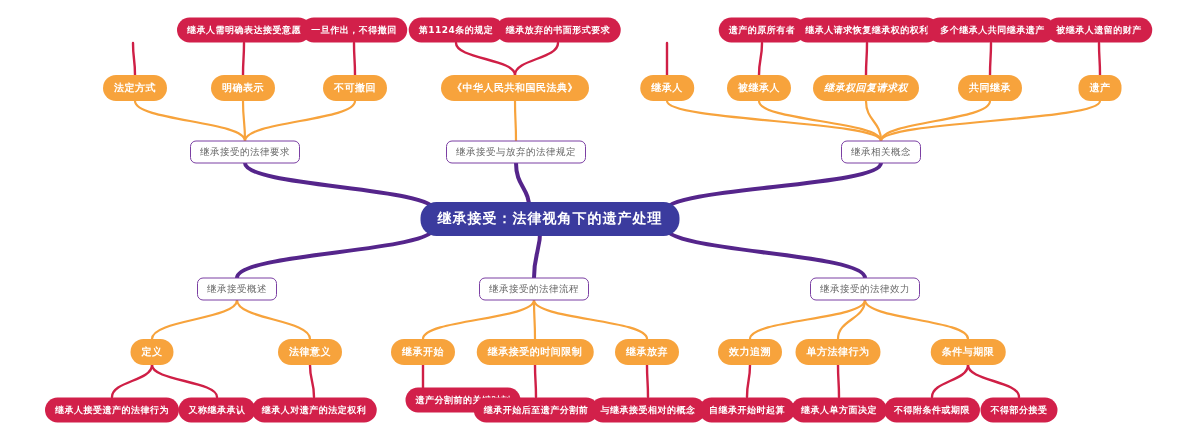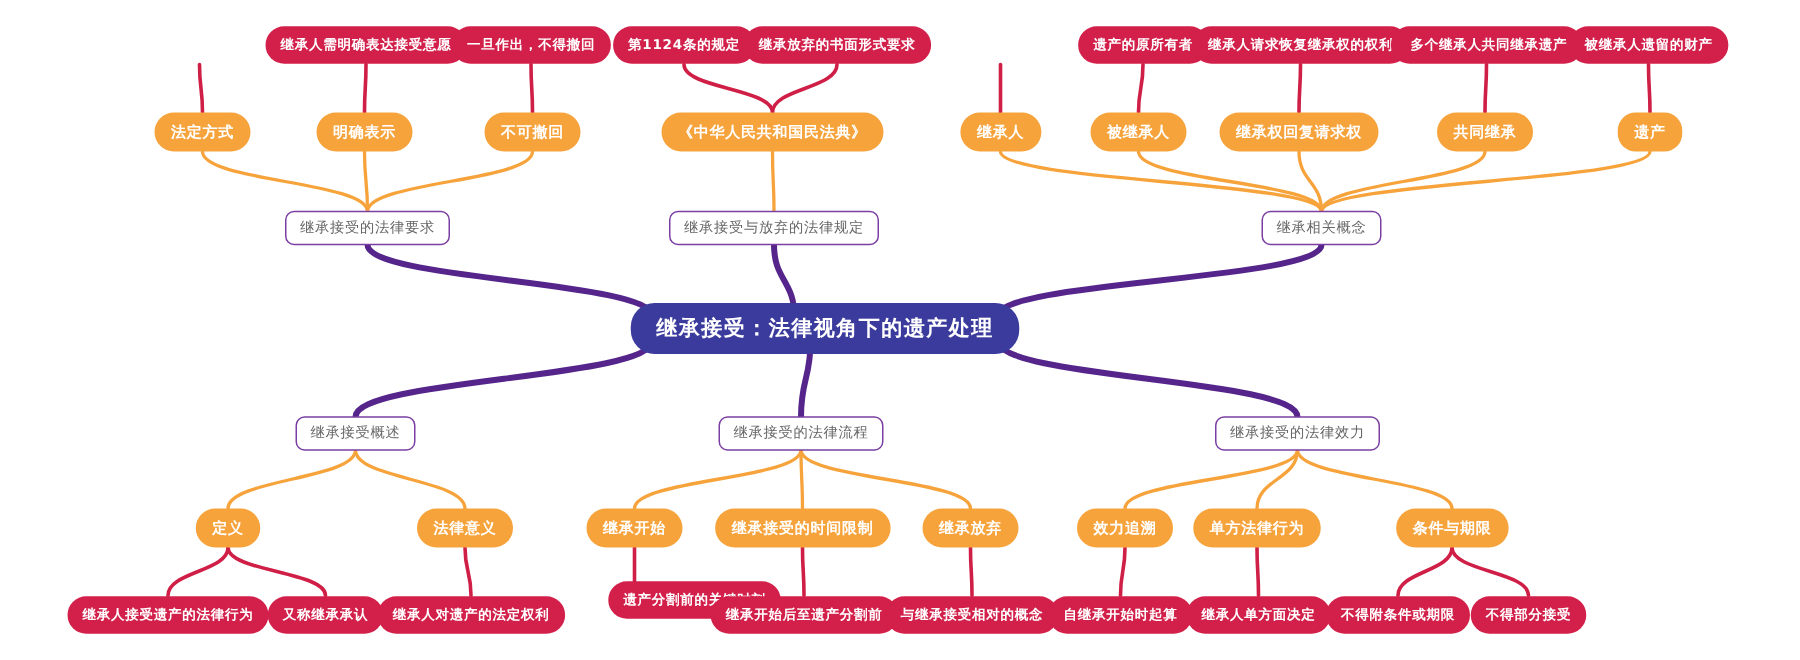--- a/index.html
+++ b/index.html
@@ -89,21 +89,21 @@
     <div class="node topic" style="left: 355px; top: 88px;">不可撤回</div>
     <div class="node category" style="left: 245px; top: 152px;">继承接受的法律要求</div>
     <div class="node leaf" style="left: 456px; top: 30px;">第1124条的规定</div>
     <div class="node leaf" style="left: 558px; top: 30px;">继承放弃的书面形式要求</div>
     <div class="node topic" style="left: 515px; top: 88px;">《中华人民共和国民法典》</div>
     <div class="node category" style="left: 516px; top: 152px;">继承接受与放弃的法律规定</div>
     <div class="node topic" style="left: 667px; top: 88px;">继承人</div>
     <div class="node leaf" style="left: 762px; top: 30px;">遗产的原所有者</div>
     <div class="node topic" style="left: 759px; top: 88px;">被继承人</div>
     <div class="node leaf" style="left: 867px; top: 30px;">继承人请求恢复继承权的权利</div>
-    <div class="node topic" style="left: 866px; top: 88px;">继承权回复请求权</div>
+    <div class="node topic" style="left: 866px; top: 88px; font-style: italic;">继承权回复请求权</div>
     <div class="node leaf" style="left: 991px; top: 30px; padding-left: 13px;">多个继承人共同继承遗产</div>
     <div class="node topic" style="left: 990px; top: 88px;">共同继承</div>
     <div class="node leaf" style="left: 1099px; top: 30px;">被继承人遗留的财产</div>
     <div class="node topic" style="left: 1100px; top: 88px; border-radius: 12px;">遗产</div>
     <div class="node category" style="left: 881px; top: 152px;">继承相关概念</div>
     <div class="node leaf" style="left: 112px; top: 410px;">继承人接受遗产的法律行为</div>
     <div class="node leaf" style="left: 217px; top: 410px;">又称继承承认</div>
     <div class="node topic" style="left: 152px; top: 352px;">定义</div>
     <div class="node leaf" style="left: 314px; top: 410px;">继承人对遗产的法定权利</div>
     <div class="node topic" style="left: 310px; top: 352px;">法律意义</div>

